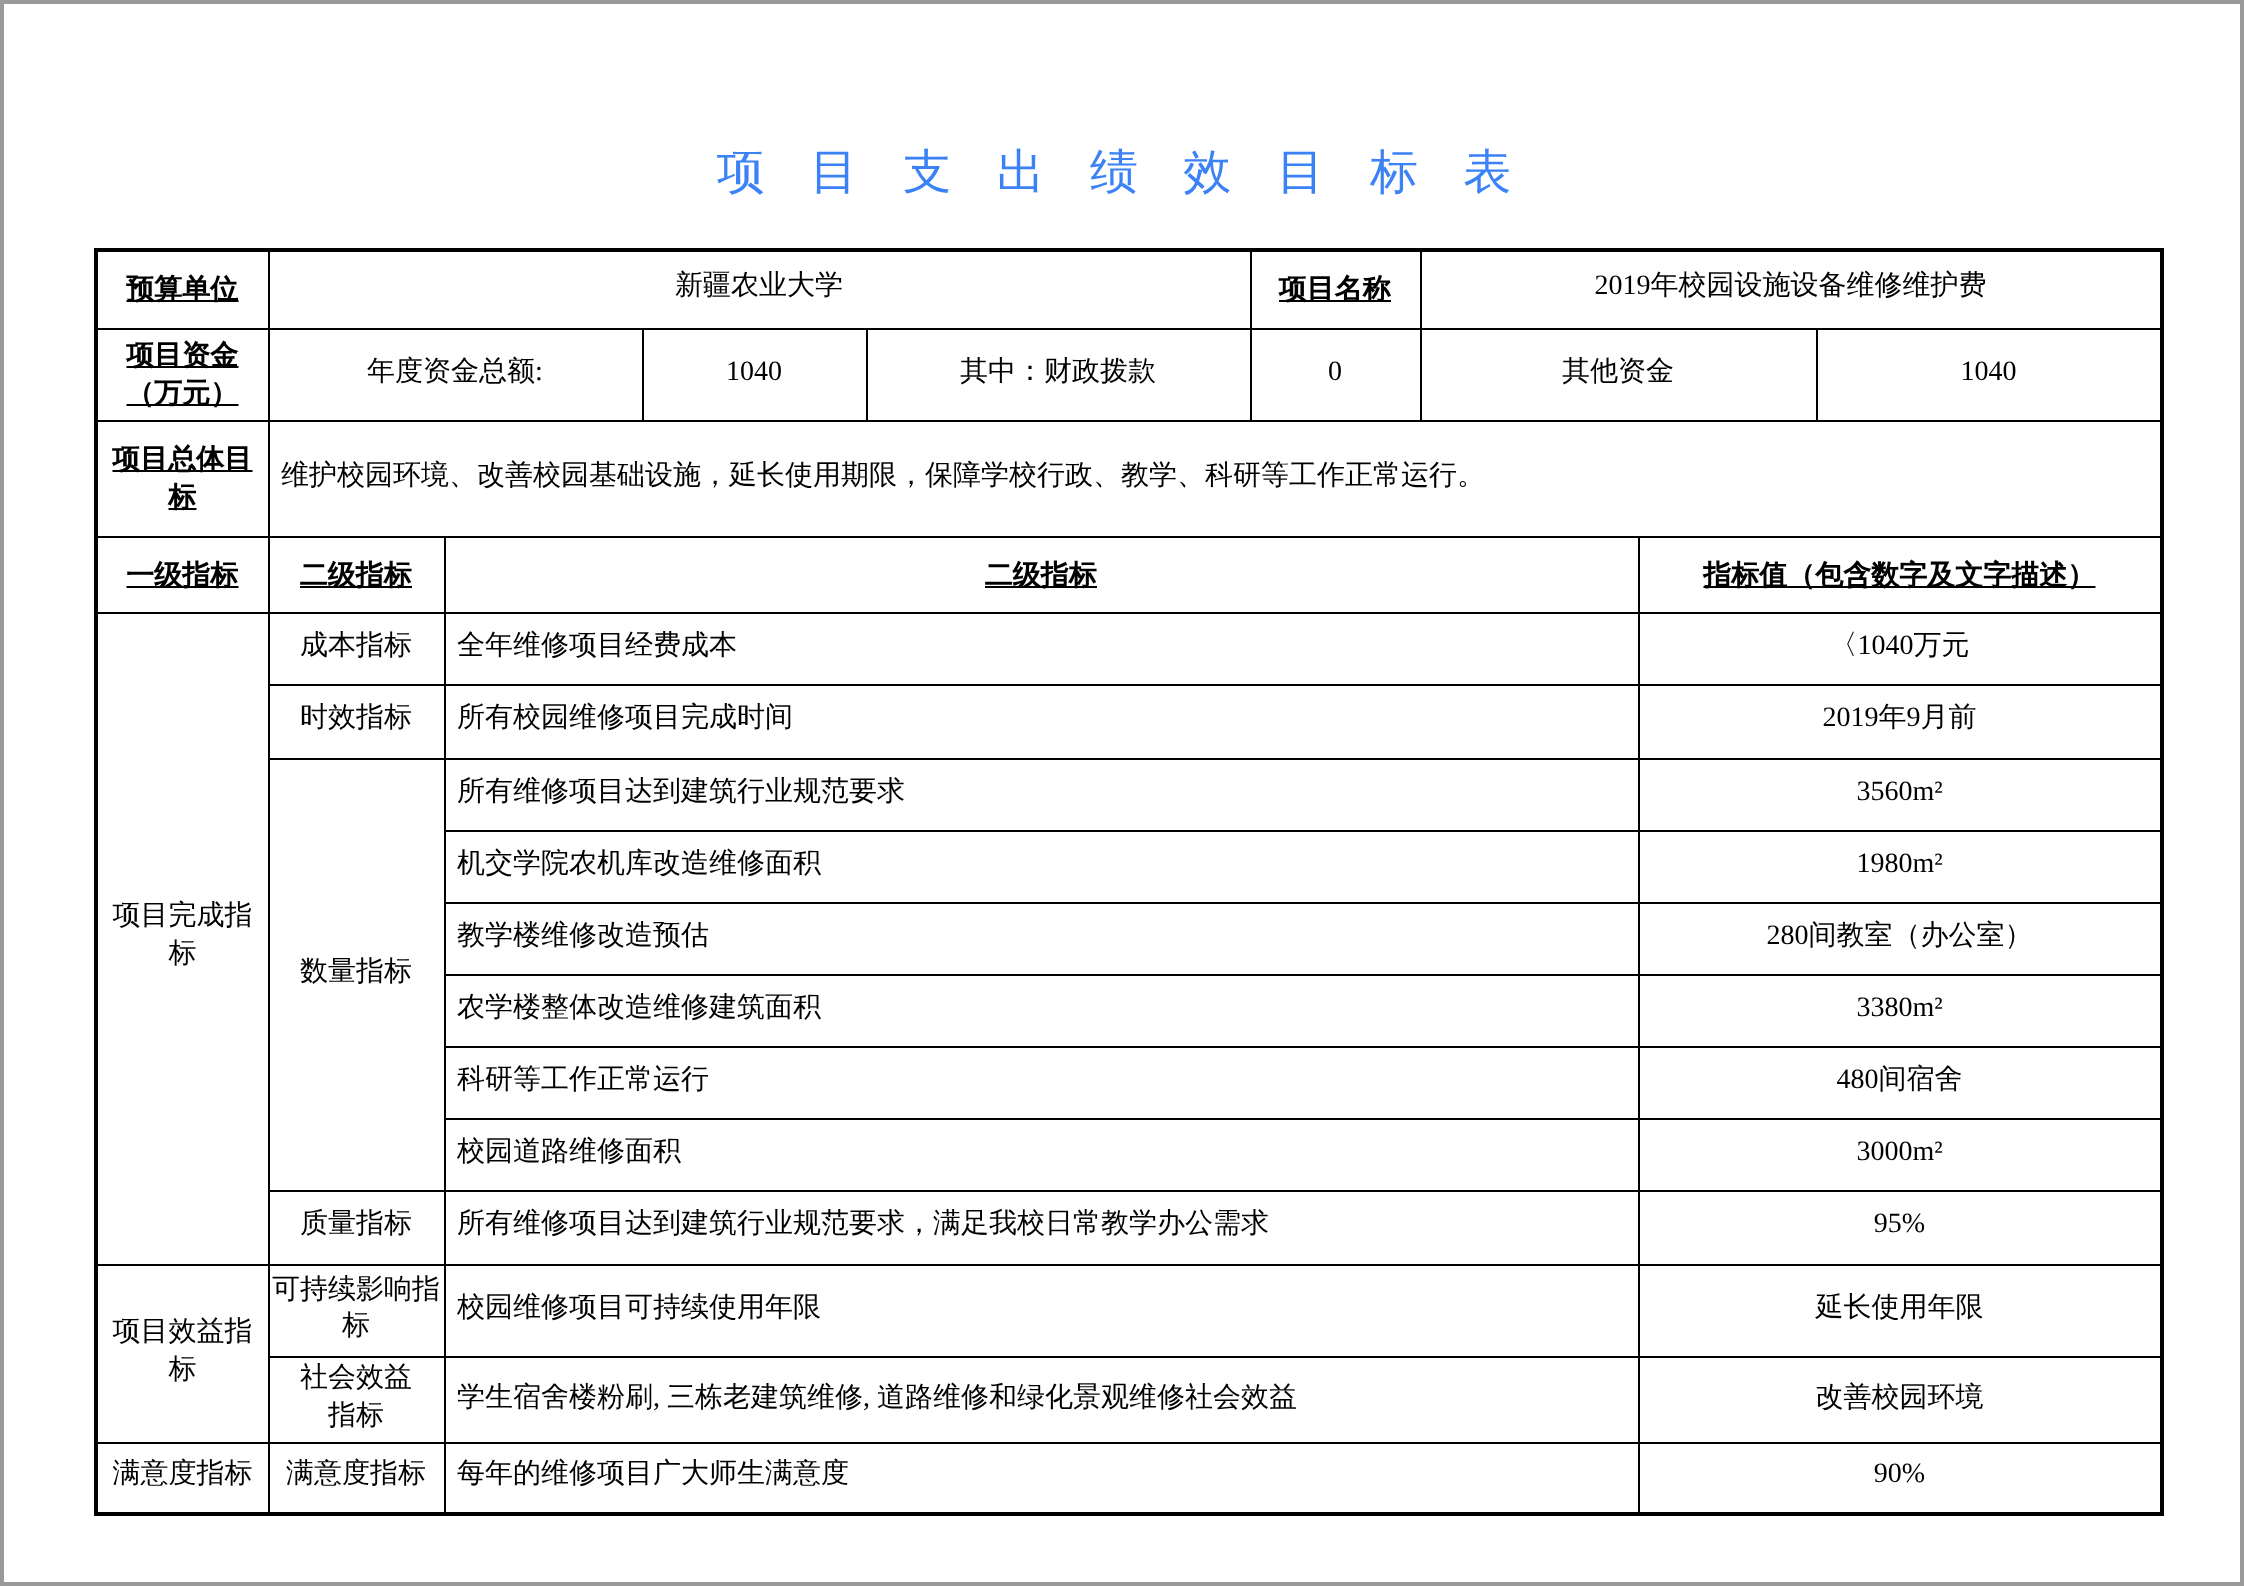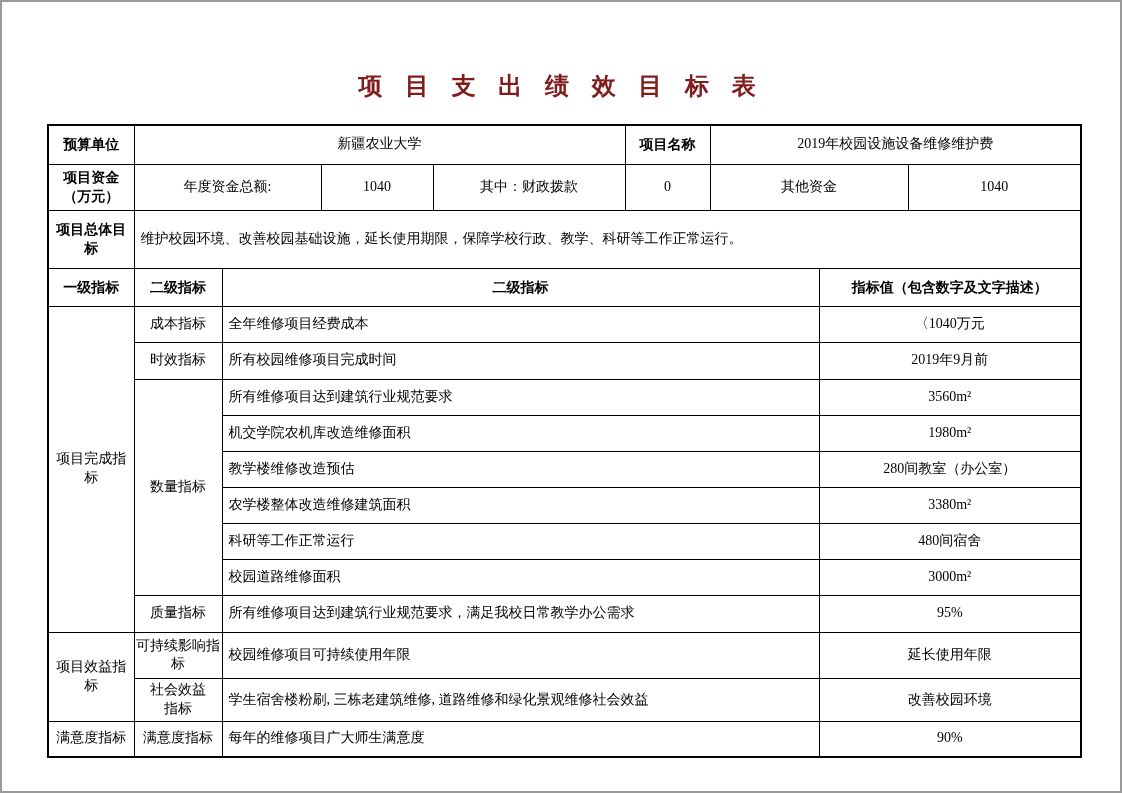--- a/index.html
+++ b/index.html
@@ -16,24 +16,24 @@
     border: 2px solid #9a9a9a;
     box-sizing: border-box;
     background: #fff;
   }
   .doc-title {
     margin: 0;
     position: absolute;
     top: 68px; left: 0; right: 0;
     text-align: center;
     font-family: "Liberation Sans", "DejaVu Sans", sans-serif;
-    font-weight: bold;
+    font-weight: normal;
     font-size: 24px;
     letter-spacing: 8px;
-    color: #7f1d1d;
+    color: #3b82f6;
   }
   table.perf-table {
     position: absolute;
     left: 45px; top: 122px;
     width: 1033px;
     border-collapse: collapse;
     table-layout: fixed;
     border: 2px solid #000;
   }
   table.perf-table td {
@@ -41,20 +41,21 @@
     font-size: 14px;
     padding: 2px 6px;
     vertical-align: middle;
     overflow: hidden;
     line-height: 1.35;
   }
   td.bold {
     font-family: "Liberation Sans", "DejaVu Sans", sans-serif;
     font-weight: bold;
     font-size: 14.5px;
+    text-decoration: underline;
   }
   td.center { text-align: center; }
   td.left   { text-align: left; }
   td.topleft { text-align: left; vertical-align: top; }
   .page-number {
     position: absolute;
     left: 0; right: 0;
     top: 748px;
     text-align: center;
     font-size: 15px;

